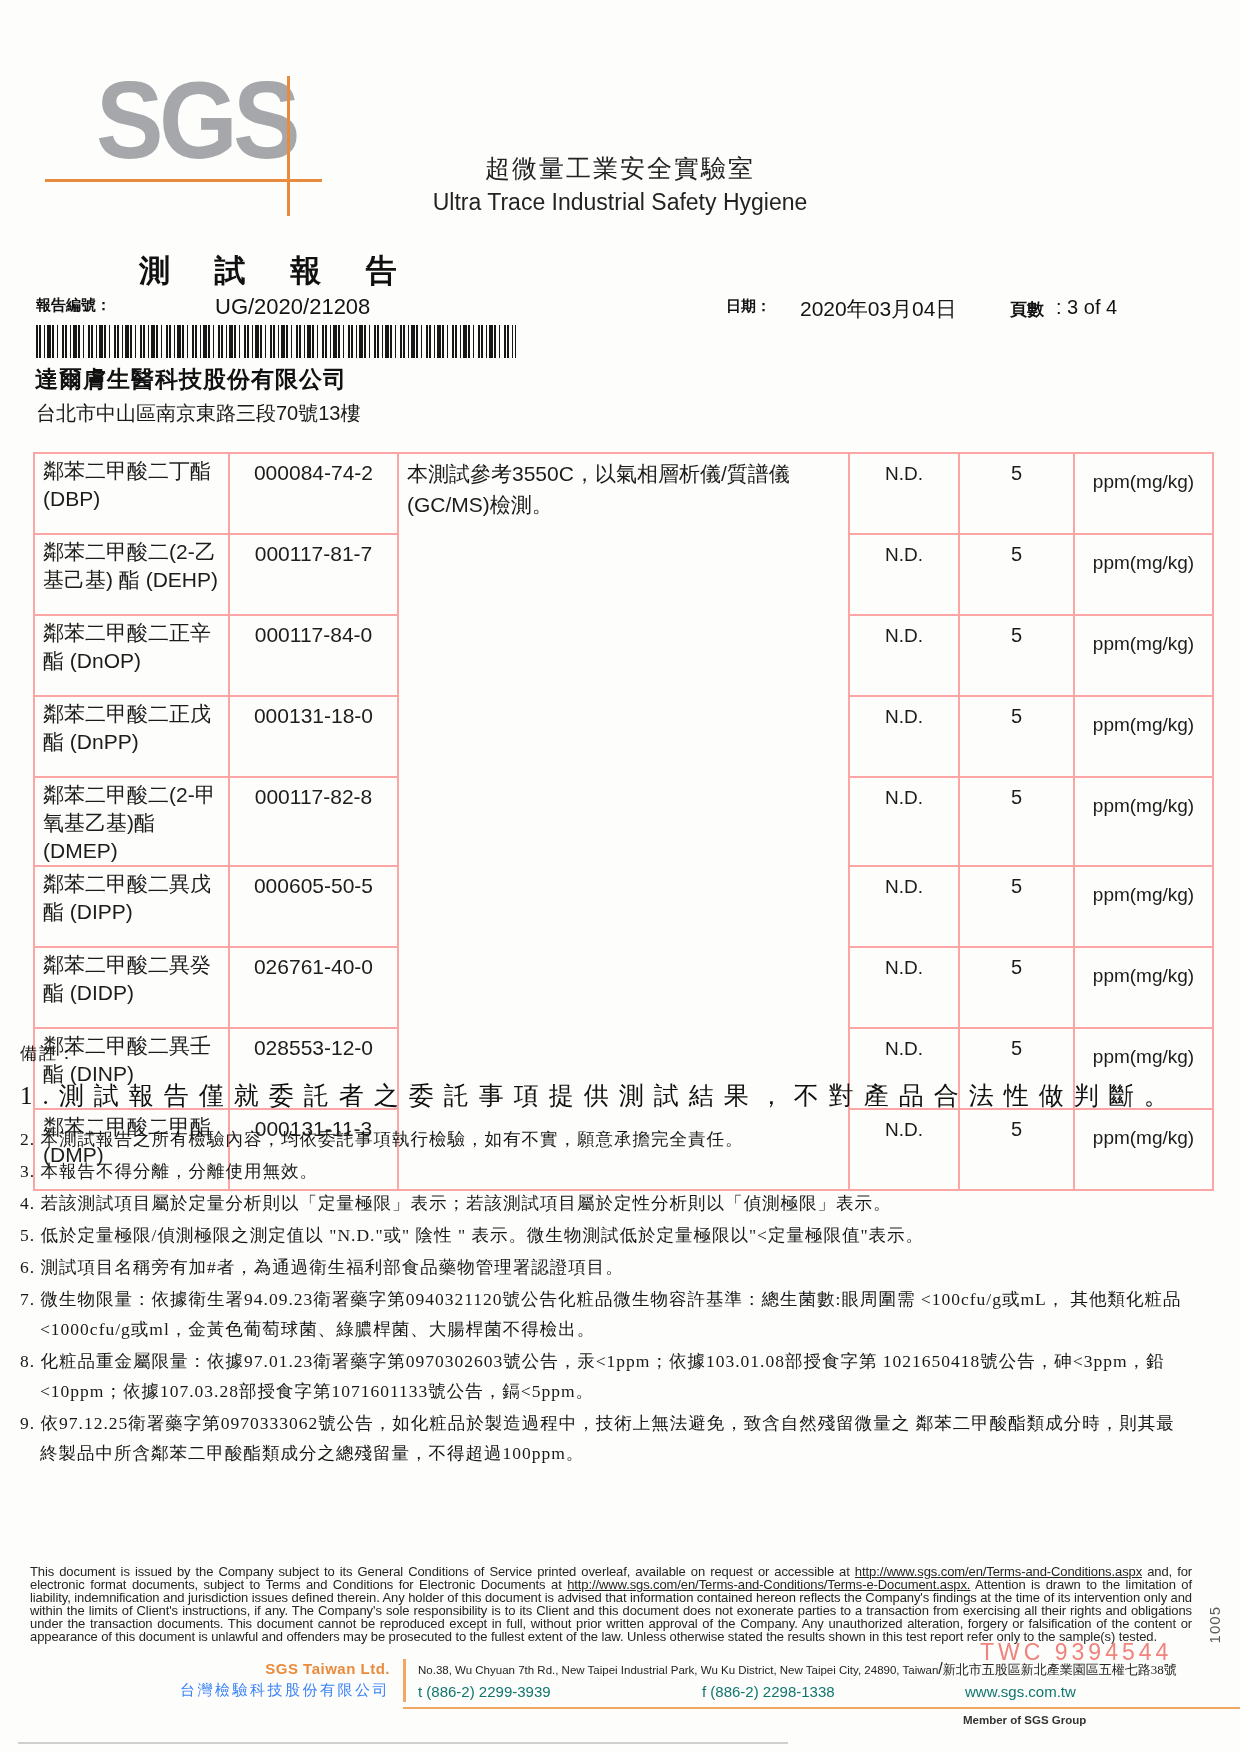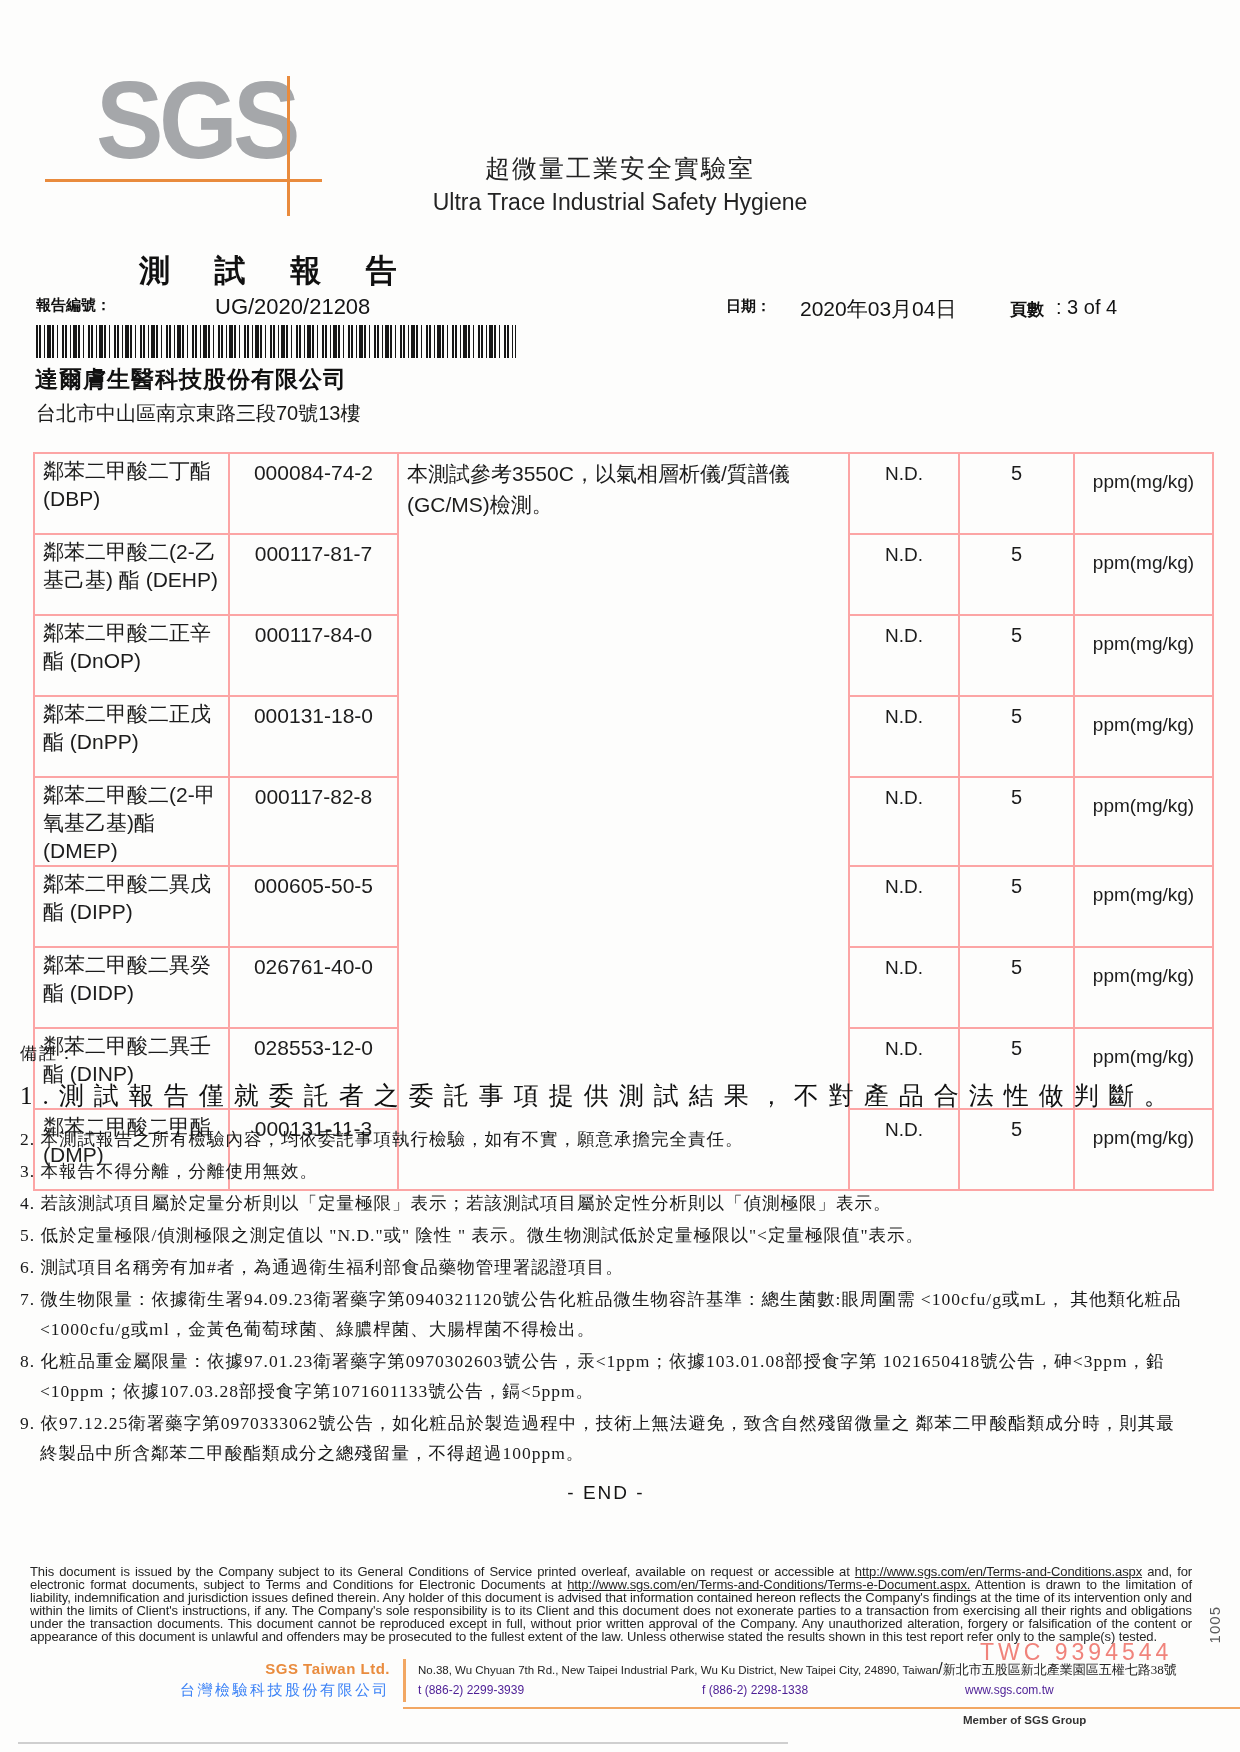--- a/index.html
+++ b/index.html
@@ -62,21 +62,21 @@
   .legal .u{text-decoration:underline;}
   .twc{position:absolute;left:980px;top:1639px;font-size:23px;letter-spacing:4px;color:var(--twc-red,#f0837b);}
   .f-co-en{position:absolute;left:110px;top:1660px;width:280px;text-align:right;font-weight:bold;
            font-size:15px;letter-spacing:.5px;color:var(--sgs-orange,#e98b3d);}
   .f-co-zh{position:absolute;left:100px;top:1681px;width:290px;text-align:right;
            font-family:"Liberation Serif","DejaVu Serif",serif;font-size:15px;letter-spacing:2.5px;color:#3b82f6;}
   .f-divider{position:absolute;left:403px;top:1659px;width:3px;height:43px;background:var(--footer-line,#f2a763);}
   .f-address{position:absolute;left:418px;top:1660px;width:790px;font-size:11.5px;color:#222;white-space:nowrap;}
   .f-address .zh{font-family:"Liberation Serif","DejaVu Serif",serif;font-size:13px;}
   .f-address .slash{font-size:16px;}
-  .f-contact{position:absolute;top:1683px;font-size:12px;color:#4c1d95;}
+  .f-contact{position:absolute;top:1683px;font-size:15px;color:#0f766e;}
   #f-tel{left:418px;} #f-fax{left:702px;} #f-web{left:965px;}
   .f-rule{position:absolute;left:403px;top:1707px;width:837px;height:2px;background:var(--footer-line,#f2a763);}
   .f-member{position:absolute;left:963px;top:1714px;font-size:11.5px;font-weight:bold;color:#333;}
   .page-code{position:absolute;left:1206px;top:1606px;writing-mode:vertical-rl;transform:rotate(180deg);
              font-size:15px;letter-spacing:1px;color:#5a5a5a;}
   .scan-line{position:absolute;left:18px;top:1742px;width:770px;height:2px;background:#cfcfcf;}
 </style>
 </head>
 <body>
 
@@ -213,21 +213,20 @@
     <div class="notes-heading">備註：</div>
     <div class="note-1">1.測試報告僅就委託者之委託事項提供測試結果，不對產品合法性做判斷。</div>
     <div class="note-item">2. 本測試報告之所有檢驗內容，均依委託事項執行檢驗，如有不實，願意承擔完全責任。</div>
     <div class="note-item">3. 本報告不得分離，分離使用無效。</div>
     <div class="note-item">4. 若該測試項目屬於定量分析則以「定量極限」表示；若該測試項目屬於定性分析則以「偵測極限」表示。</div>
     <div class="note-item">5. 低於定量極限/偵測極限之測定值以 "N.D."或" 陰性 " 表示。微生物測試低於定量極限以"&lt;定量極限值"表示。</div>
     <div class="note-item">6. 測試項目名稱旁有加#者，為通過衛生福利部食品藥物管理署認證項目。</div>
     <div class="note-item">7. 微生物限量：依據衛生署94.09.23衛署藥字第0940321120號公告化粧品微生物容許基準：總生菌數:眼周圍需 &lt;100cfu/g或mL， 其他類化粧品&lt;1000cfu/g或ml，金黃色葡萄球菌、綠膿桿菌、大腸桿菌不得檢出。</div>
     <div class="note-item">8. 化粧品重金屬限量：依據97.01.23衛署藥字第0970302603號公告，汞&lt;1ppm；依據103.01.08部授食字第 1021650418號公告，砷&lt;3ppm，鉛&lt;10ppm；依據107.03.28部授食字第1071601133號公告，鎘&lt;5ppm。</div>
     <div class="note-item">9. 依97.12.25衛署藥字第0970333062號公告，如化粧品於製造過程中，技術上無法避免，致含自然殘留微量之 鄰苯二甲酸酯類成分時，則其最終製品中所含鄰苯二甲酸酯類成分之總殘留量，不得超過100ppm。</div>
-    <div class="end-marker">- END -</div>
   </div>
 
   <p class="legal"><span>This document is issued by the Company subject to its General Conditions of Service printed overleaf, available on request or accessible at </span><span class="u">http://www.sgs.com/en/Terms-and-Conditions.aspx</span><span> and, for electronic format documents, subject to Terms and Conditions for Electronic Documents at </span><span class="u">http://www.sgs.com/en/Terms-and-Conditions/Terms-e-Document.aspx.</span><span> Attention is drawn to the limitation of liability, indemnification and jurisdiction issues defined therein. Any holder of this document is advised that information contained hereon reflects the Company's findings at the time of its intervention only and within the limits of Client's instructions, if any. The Company's sole responsibility is to its Client and this document does not exonerate parties to a transaction from exercising all their rights and obligations under the transaction documents. This document cannot be reproduced except in full, without prior written approval of the Company. Any unauthorized alteration, forgery or falsification of the content or appearance of this document is unlawful and offenders may be prosecuted to the fullest extent of the law. Unless otherwise stated the results shown in this test report refer only to the sample(s) tested.</span></p>
 
   <div class="twc">TWC 9394544</div>
 
   <div class="f-co-en">SGS Taiwan Ltd.</div>
   <div class="f-co-zh">台灣檢驗科技股份有限公司</div>
   <div class="f-divider"></div>
   <div class="f-address">

